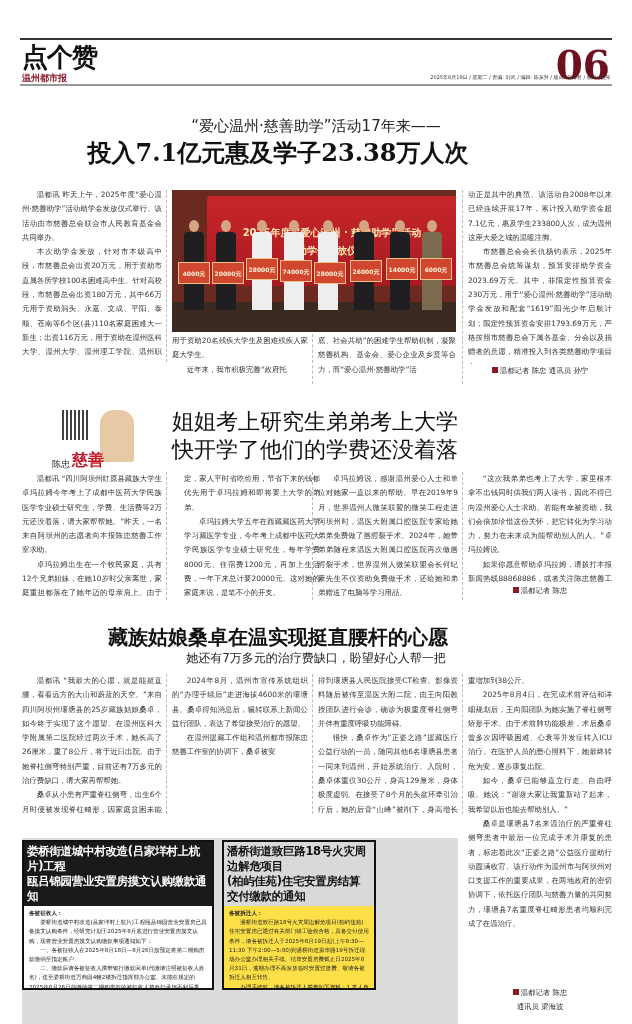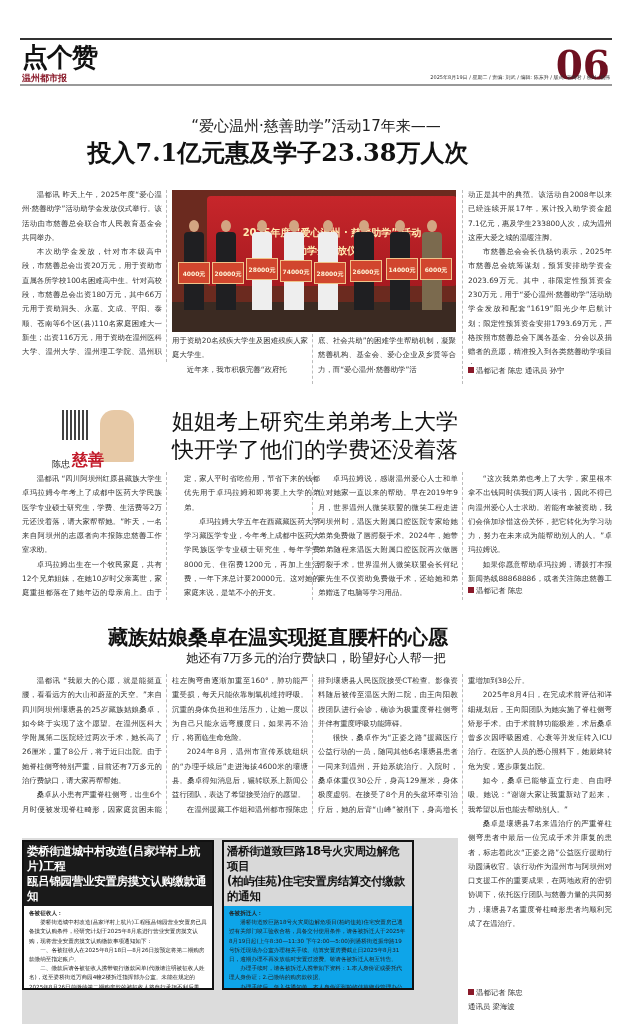--- a/index.html
+++ b/index.html
@@ -8,21 +8,21 @@
 .rule-top{left:20px;top:38px;width:592px;height:2px;background:#333}
 .rule-bot{left:20px;top:84px;width:592px;height:2px;background:#999}
 .section-title{left:22px;top:40px;font-family:"DejaVu Serif",serif;font-size:26px;font-weight:bold;color:#111;letter-spacing:-1px}
 .paper-name{left:22px;top:72px;font-size:9px;font-weight:bold;color:#8a1a2a}
 .page-num{right:22px;top:42px;font-family:"DejaVu Serif",serif;font-size:39px;font-weight:bold;color:#6e1020}
 .meta{right:22px;top:74px;font-size:5px;color:#333;white-space:nowrap}
 .kicker{left:0;width:632px;text-align:center;font-size:15px;color:#222}
 .headline{left:0;width:556px;text-align:center;font-family:"DejaVu Serif",serif;font-weight:bold;color:#111}
 .col{font-size:7.4px;line-height:14.3px;color:#333;text-align:justify;overflow:hidden}
 .col p{text-indent:2em}
-.byline{text-align:left;font-size:7.4px;color:#333}
+.byline{text-align:center;font-size:7.4px;color:#333}
 .byline .sq{display:inline-block;width:6px;height:6px;background:#8a1a2a;margin-right:2px}
 .vsep{width:0;border-left:1px dashed #bbb}
 .photo{background:#6b2a1f;overflow:hidden}
 .photo .banner{position:absolute;left:35px;top:6px;width:250px;height:90px;background:linear-gradient(#c7262b,#a71a20);border-radius:4px}
 .photo .btext{position:absolute;width:100%;text-align:center;color:#ffe9b0;font-size:10px;font-weight:bold}
 .photo .stage{position:absolute;left:0;bottom:0;width:100%;height:30px;background:#3b2a22}
 .person{position:absolute;width:20px;height:92px;bottom:20px}
 .person .head{width:10px;height:12px;border-radius:50%;background:#d3a582;margin:0 auto}
 .person .body{width:20px;height:78px;background:#1f1f22;border-radius:4px 4px 0 0}
 .cheque{position:absolute;width:32px;height:22px;background:#d1462e;border:1px solid #f0c38a;color:#fff3d6;font-size:6px;font-weight:bold;text-align:center;line-height:22px}
@@ -148,21 +148,20 @@
 
 <div class="abs headline" style="top:624px;font-size:20px">藏族姑娘桑卓在温实现挺直腰杆的心愿</div>
 <div class="abs kicker" style="top:650px;font-size:12px">她还有7万多元的治疗费缺口，盼望好心人帮一把</div>
 
 <div class="abs col" style="left:22px;top:674px;width:140px;height:140px">
   <p>温都讯 “我最大的心愿，就是能挺直腰，看看远方的大山和蔚蓝的天空。”来自四川阿坝州壤塘县的25岁藏族姑娘桑卓，如今终于实现了这个愿望。在温州医科大学附属第二医院经过两次手术，她长高了26厘米，重了8公斤，将于近日出院。由于她脊柱侧弯特别严重，目前还有7万多元的治疗费缺口，请大家再帮帮她。</p>
   <p>桑卓从小患有严重脊柱侧弯，出生6个月时便被发现脊柱畸形，因家庭贫困未能及时治疗。多年来，她的脊</p>
 </div>
 <div class="abs vsep" style="left:166px;top:674px;height:140px"></div>
 <div class="abs col" style="left:172px;top:674px;width:136px;height:140px">
-  <p style="text-indent:0">柱左胸弯曲逐渐加重至160°，肺功能严重受损，每天只能依靠制氧机维持呼吸。沉重的身体负担和生活压力，让她一度以为自己只能永远弯腰度日，如果再不治疗，将面临生命危险。</p>
   <p>2024年8月，温州市宣传系统组织的“办理手续后”走进海拔4600米的壤塘县。桑卓得知消息后，辗转联系上新闻公益行团队，表达了希望接受治疗的愿望。</p>
   <p>在温州援藏工作组和温州都市报陈忠慈善工作室的协调下，桑卓被安</p>
 </div>
 <div class="abs vsep" style="left:312px;top:674px;height:140px"></div>
 <div class="abs col" style="left:318px;top:674px;width:140px;height:140px">
   <p style="text-indent:0">排到壤塘县人民医院接受CT检查。影像资料随后被传至温医大附二院，由王向阳教授团队进行会诊，确诊为极重度脊柱侧弯并伴有重度呼吸功能障碍。</p>
   <p>很快，桑卓作为“正姿之路”援藏医疗公益行动的一员，随同其他6名壤塘县患者一同来到温州，开始系统治疗。入院时，桑卓体重仅30公斤，身高129厘米，身体极度虚弱。在接受了8个月的头盆环牵引治疗后，她的后背“山峰”被削下，身高增长了26厘米，体</p>
 </div>
 <div class="abs vsep" style="left:462px;top:674px;height:140px"></div>
 <div class="abs col" style="left:468px;top:674px;width:144px;height:310px">
@@ -185,21 +184,21 @@
   </div>
   <div class="nbody">
     <div style="font-weight:bold">各被征收人：</div>
     <p>娄桥街道城中村改造(吕家垟村上杭片)工程瓯吕锦园营业安置房已具备摸文认购条件，经研究计划于2025年8月底进行营业安置房摸文认购，现将营业安置房摸文认购缴款事项通知如下：</p>
     <p>一、各被征收人在2025年8月18日—8月26日按预定将第二期购房款缴纳至指定账户。</p>
     <p>二、缴款后请各被征收人携带银行缴款回单(代缴请注明被征收人姓名)，送至娄桥街道万商园4幢2楼拆迁指挥部办公室。未能在规定的2025年8月26日前缴纳第二期购房款的被征收人将自行承担不利后果。</p>
 
   </div>
 </div>
 
-<div class="abs notice alt" style="left:222px;top:840px;width:192px;height:150px;background:#0ea5e9">
+<div class="abs notice alt" style="left:222px;top:840px;width:154px;height:150px;background:#fde047">
   <div class="nhead">
     <div>潘桥街道致巨路18号火灾周边解危项目</div>
     <div>(柏屿佳苑)住宅安置房结算交付缴款的通知</div>
   </div>
   <div class="nbody">
     <div style="font-weight:bold">各被拆迁人：</div>
     <p>潘桥街道致巨路18号火灾周边解危项目(柏屿佳苑)住宅安置房已通过有关部门竣工验收合格，具备交付使用条件，请各被拆迁人于2025年8月19日起(上午8:30—11:30 下午2:00—5:00)到潘桥街道振华路19号拆迁现场办公室办理相关手续。结算安置房费截止日2025年8月31日，逾期办理不再发放临时安置过渡费。敬请各被拆迁人相互转告。</p>
     <p>办理手续时，请各被拆迁人携带如下资料：1.本人身份证或委托代理人身份证；2.已缴纳的购房款收据。</p>
     <p>办理手续后，凭入住通知单、本人身份证到柏屿佳苑物业管理办公室办理入住手续。</p>
 

